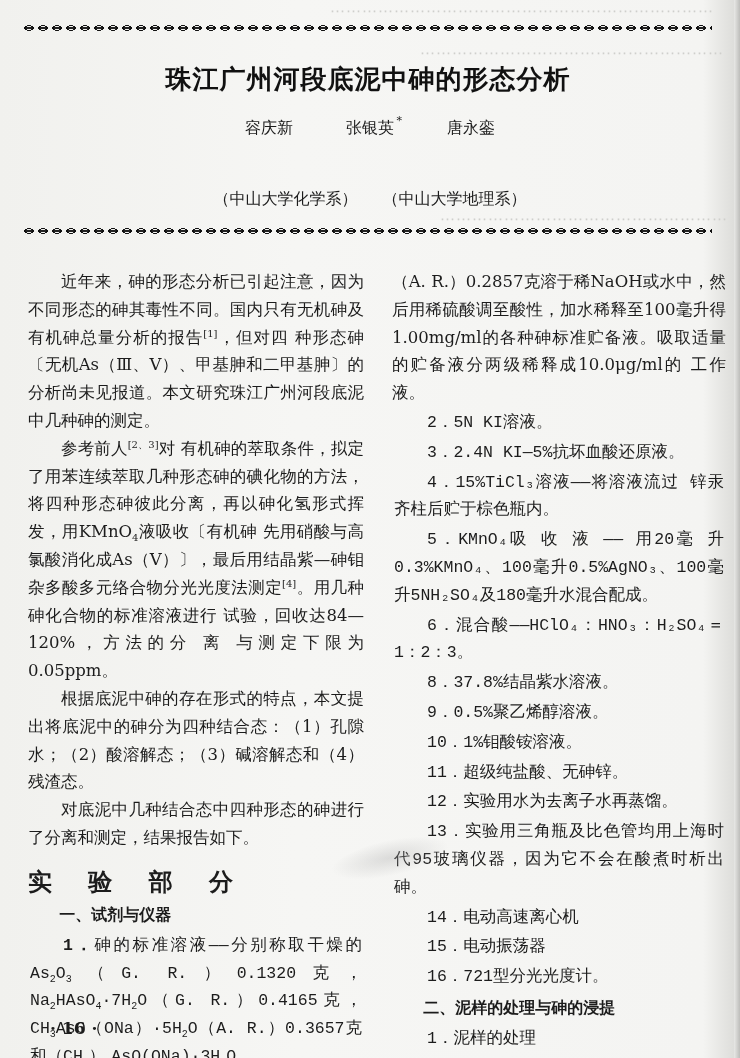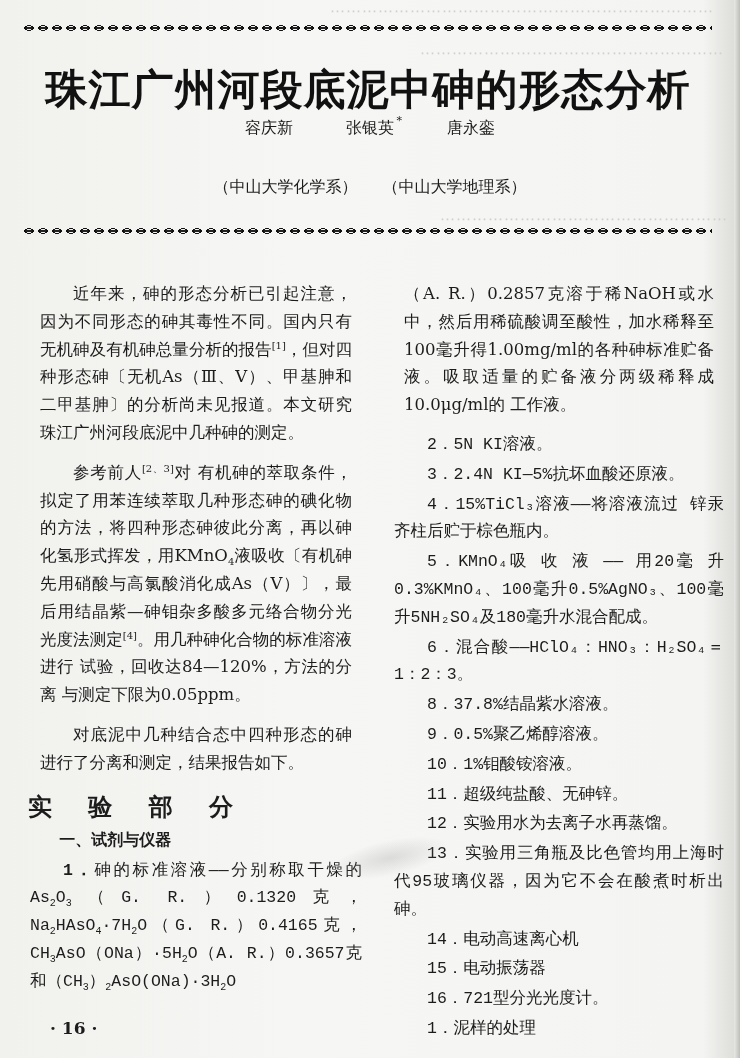--- a/index.html
+++ b/index.html
@@ -48,21 +48,21 @@
     background-image: repeating-linear-gradient(90deg, transparent 0 4px, #222 4px 10px, transparent 10px 14px);
   }
   .title {
     position: absolute;
     left: 0;
     width: 736px;
     top: 62px;
     text-align: center;
     font-family: Liberation Mono, monospace;
     font-weight: bold;
-    font-size: 42px;
+    font-size: 26px;
     letter-spacing: 1px;
     color: #111;
   }
   .authors {
     position: absolute;
     top: 118px;
     left: 0;
     width: 740px;
     text-align: center;
     font-size: 16px;
@@ -71,32 +71,32 @@
   .author-2 { position: relative; }
   .author-2 sup { font-size: 11px; position: absolute; top: -4px; right: -8px; }
   .affils {
     position: absolute;
     top: 177px;
     left: 0;
     width: 740px;
     text-align: center;
     font-size: 16px;
   }
-  .affils span { display: inline-block; margin: 0 10px; }
+  .affils span { display: inline-block; margin: 12px 10px; }
 
   .col {
     position: absolute;
     top: 268px;
     font-size: 16.5px;
     line-height: 27.8px;
   }
   .col-left { left: 28px; width: 336px; }
   .col-right { left: 392px; width: 334px; }
   .para {
-    margin: 12px;
+    margin: 0;
     text-align: justify;
     text-indent: 2em;
   }
   .para.noindent { text-indent: 0; }
   .item {
     margin: 2px;
     text-indent: 2em;
     text-align: justify;
     font-family: Liberation Mono, monospace;
   }
@@ -167,20 +167,21 @@
     <span>（中山大学地理系）</span>
   </div>
 
   <div class="border-row" style="top:225px;"></div>
 
   <div class="col col-left">
     <p class="para"><span>近年来，砷的形态分析已引起注意，因为不同形态的砷其毒性不同。国内只有无机砷及有机砷总量分析的报告</span><sup class="ref">[1]</sup><span>，但对四 种形态砷〔无机As（Ⅲ、Ⅴ）、甲基胂和二甲基胂〕的分析尚未见报道。本文研究珠江广州河段底泥中几种砷的测定。</span></p>
 
     <p class="para"><span>参考前人</span><sup class="ref">[2、3]</sup><span>对 有机砷的萃取条件，拟定了用苯连续萃取几种形态砷的碘化物的方法，将四种形态砷彼此分离，再以砷化氢形式挥发，用KMnO</span><sub>4</sub><span>液吸收〔有机砷 先用硝酸与高氯酸消化成As（Ⅴ）〕，最后用结晶紫—砷钼杂多酸多元络合物分光光度法测定</span><sup class="ref">[4]</sup><span>。用几种砷化合物的标准溶液进行 试验，回收达84—120%，方法的分 离 与测定下限为0.05ppm。</span></p>
 
+    <p class="para">根据底泥中砷的存在形式的特点，本文提出将底泥中的砷分为四种结合态：（1）孔隙水；（2）酸溶解态；（3）碱溶解态和（4）残渣态。</p>
 
     <p class="para">对底泥中几种结合态中四种形态的砷进行了分离和测定，结果报告如下。</p>
 
     <div class="section-title">实 验 部 分</div>
 
     <div class="sub-title">一、试剂与仪器</div>
 
     <p class="item"><b>1．</b><span>砷的标准溶液——分别称取干燥的As</span><sub>2</sub><span>O</span><sub>3</sub><span>（G. R.）0.1320克，Na</span><sub>2</sub><span>HAsO</span><sub>4</sub><span>·7H</span><sub>2</sub><span>O（G. R.）0.4165克，CH</span><sub>3</sub><span>AsO（ONa）·5H</span><sub>2</sub><span>O（A. R.）0.3657克和（CH</span><sub>3</sub><span>）</span><sub>2</sub><span>AsO(ONa)·3H</span><sub>2</sub><span>O</span></p>
   </div>
 
@@ -195,20 +196,21 @@
     <p class="item"><span>8．</span><span>37.8%结晶紫水溶液。</span></p>
     <p class="item"><span>9．</span><span>0.5%聚乙烯醇溶液。</span></p>
     <p class="item"><span>10．</span><span>1%钼酸铵溶液。</span></p>
     <p class="item"><span>11．</span><span>超级纯盐酸、无砷锌。</span></p>
     <p class="item"><span>12．</span><span>实验用水为去离子水再蒸馏。</span></p>
     <p class="item"><span>13．</span><span>实验用三角瓶及比色管均用上海时代95玻璃仪器，因为它不会在酸煮时析出砷。</span></p>
     <p class="item"><span>14．</span><span>电动高速离心机</span></p>
     <p class="item"><span>15．</span><span>电动振荡器</span></p>
     <p class="item"><span>16．</span><span>721型分光光度计。</span></p>
 
+    <div class="sub-title right">二、泥样的处理与砷的浸提</div>
 
     <p class="item"><span>1．</span><span>泥样的处理</span></p>
 
   </div>
 
   <div class="smudge"></div>
 
   <div class="page-number">· 16 ·</div>
 
   <div class="right-edge"></div>

